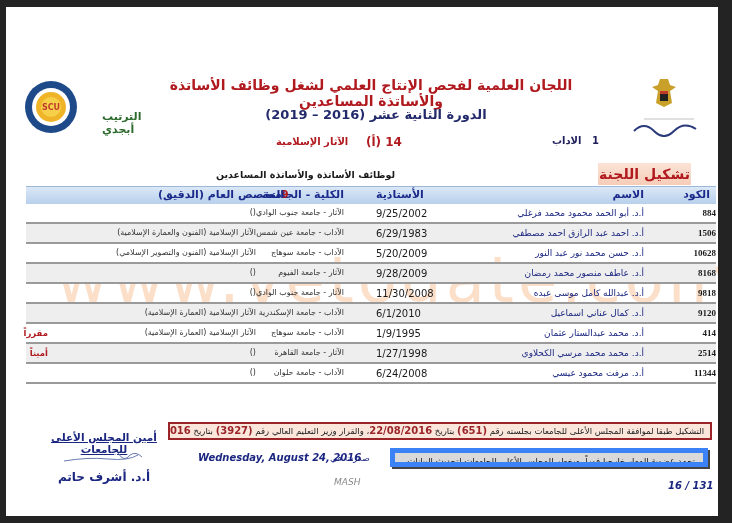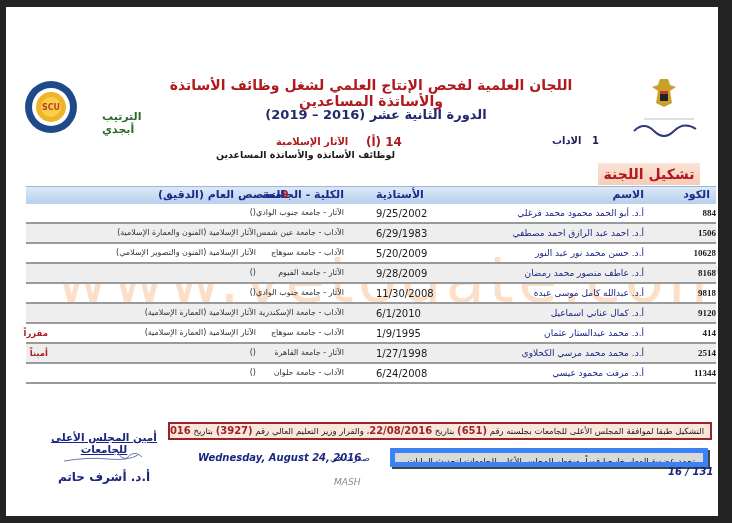--- a/index.html
+++ b/index.html
@@ -5,42 +5,42 @@
   html, body { margin:0; padding:0; }
   body { width:732px; height:523px; background:#232323; position:relative; overflow:hidden; font-family:"DejaVu Sans", sans-serif; }
   .page { position:absolute; left:6px; top:7px; width:712px; height:509px; background:#ffffff; overflow:hidden; }
   .abs { position:absolute; }
   .title { left:130px; top:70px; width:470px; text-align:center; direction:rtl; color:#b0191e; font-weight:bold; font-size:14px; }
   .subtitle { left:240px; top:100px; width:260px; text-align:center; direction:rtl; color:#222a6b; font-weight:bold; font-size:13px; }
   .order { left:96px; top:103px; width:70px; text-align:left; direction:rtl; color:#2d6b2d; font-size:11px; font-weight:bold; }
   .faculty { left:546px; top:128px; direction:rtl; color:#1e1e5a; font-weight:bold; font-size:10px; }
   .spec-code { left:360px; top:128px; direction:rtl; color:#b0191e; font-weight:bold; font-size:12px; }
   .spec-name { left:270px; top:129px; direction:rtl; color:#b0191e; font-size:10px; font-weight:bold; }
-  .positions { left:210px; top:142px; direction:rtl; color:#1a1a1a; font-size:9.5px; font-weight:bold; }
-  .committee-title { left:592px; top:156px; width:102px; height:22px; background:linear-gradient(#fbe3d6,#f6cdb8); color:#b0191e; font-weight:bold; font-size:14px; direction:rtl; text-align:center; line-height:22px; }
+  .positions { left:210px; top:162px; direction:rtl; color:#1a1a1a; font-size:9.5px; font-weight:bold; }
+  .committee-title { left:592px; top:156px; width:93px; height:22px; background:linear-gradient(#fbe3d6,#f6cdb8); color:#b0191e; font-weight:bold; font-size:14px; direction:rtl; text-align:center; line-height:22px; }
   .table { left:20px; top:179px; width:690px; }
   .thead { position:relative; height:17px; background:linear-gradient(#dbe8f6,#b7d0ec); border-top:1px solid #9cb8d8; direction:rtl; }
   .th { position:absolute; top:1px; color:#1b2a8a; font-weight:bold; font-size:11px; }
   .row { position:relative; height:18px; border-bottom:2px solid #9a9a9a; direction:rtl; font-size:8.5px; }
   .row.alt { background:#eeeeee; }
   .cell { position:absolute; top:4px; white-space:nowrap; }
   .c-code { right:0; font-weight:bold; color:#1a1a1a; font-size:9px;font-family:Liberation Serif, serif; }
   .c-name { right:72px; color:#1b2680; font-size:9px; }
   .c-date { left:350px; color:#1a1a1a; font-size:10px; direction:ltr; }
   .c-fac { right:372px; color:#333; font-size:8px; }
   .c-spec { right:460px; color:#333; font-size:8px; }
   .c-role { right:668px; color:#b0191e; font-weight:bold; font-size:8.5px; }
   .wm { left:50px; top:236px; font-size:64px; color:rgba(240,140,60,0.28); font-family:"DejaVu Sans", sans-serif; letter-spacing:4px; direction:ltr; }
   .note1 { left:162px; top:415px; width:544px; height:18px; background:#fbe6dc; border:2px solid #9b2429; direction:rtl; box-sizing:border-box; font-size:8.5px; color:#1a1a1a; line-height:14px; padding-right:6px; white-space:nowrap; overflow:hidden; }
   .note1 b { color:#9b2429; font-size:10px; }
   .note2 { left:384px; top:441px; width:318px; height:19px; background:#d9d9d9; border:5px solid #3b82f6; box-shadow:2px 2px 0 #444; direction:rtl; box-sizing:border-box; font-size:8.5px; color:#111; line-height:17px; padding-right:8px; white-space:nowrap; overflow:hidden; }
   .issued-label { left:324px; top:446px; direction:rtl; font-size:9px; color:#1b2680; }
   .issued-date { left:184px; top:445px; font-size:10px; color:#1b2680; font-weight:bold; font-style:italic;margin-left:8px; }
   .mash { left:328px; top:470px; font-size:9px; color:#888; font-style:italic; }
-  .pages { left:662px; top:459px; font-size:10px; color:#1b2680; font-weight:bold; font-style:italic; }
+  .pages { left:662px; top:473px; font-size:10px; color:#1b2680; font-weight:bold; font-style:italic; }
   .sign-title { left:36px; top:424px; width:124px; text-align:center; direction:rtl; color:#1b2680; font-weight:bold; font-size:10.5px;text-decoration:underline; }
   .sign-name { left:36px; top:463px; width:124px; text-align:center; direction:rtl; color:#1b2680; font-weight:bold; font-size:12px; }
   .signature { left:52px; top:442px; width:96px; height:18px; }
   .logo-scu { left:18px; top:73px; width:54px; height:54px; }
   .logo-min { left:618px; top:68px; width:80px; height:62px; }
 </style>
 </head>
 <body>
 
 <div class="page">

